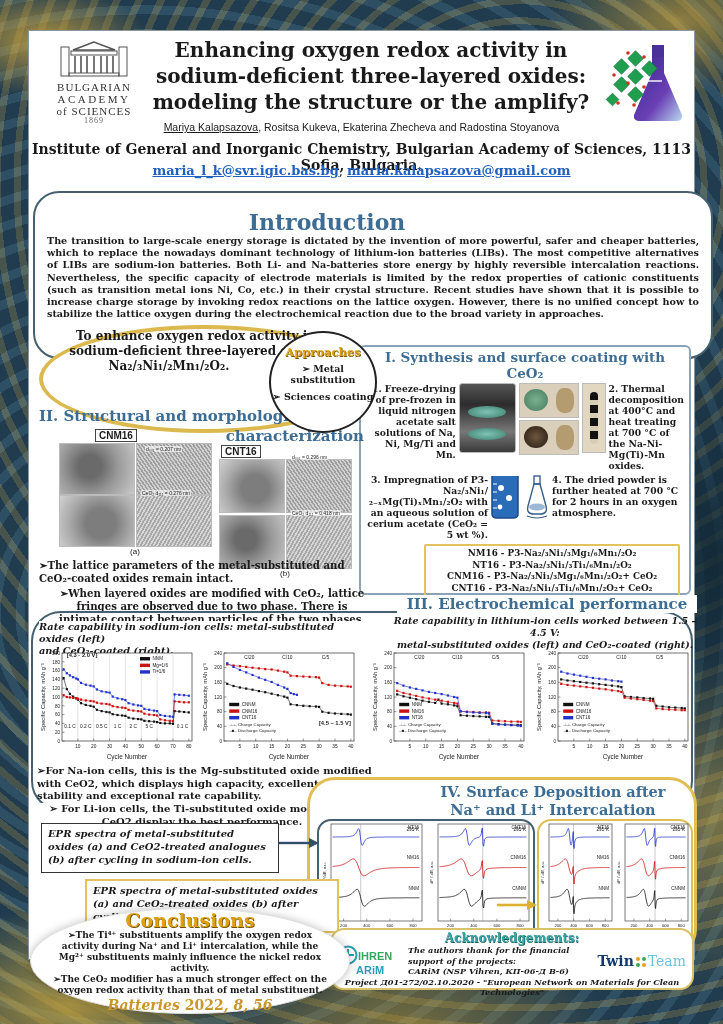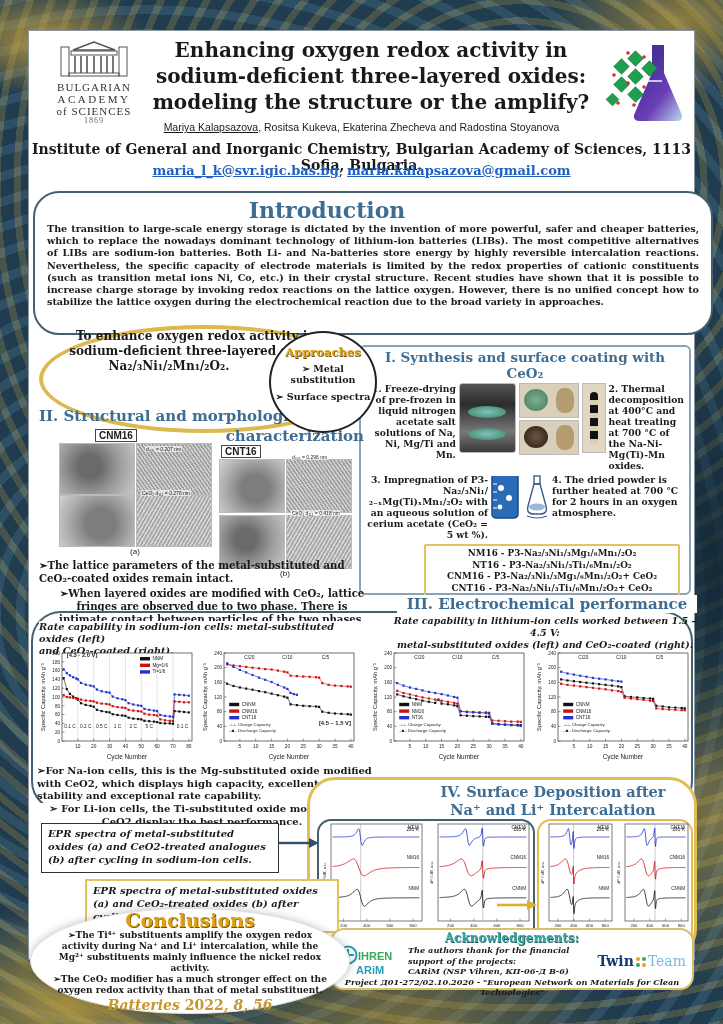--- a/index.html
+++ b/index.html
@@ -105,34 +105,34 @@
     <div class="abs" style="left:60px;top:90px;width:545px;text-align:center;font-size:10.5px;font-family:'Liberation Sans',sans-serif;">
       <span style="text-decoration:underline;">Mariya Kalapsazova</span><span>, Rositsa Kukeva, Ekaterina Zhecheva and Radostina Stoyanova</span>
     </div>
 
     <div class="abs btxt" style="left:0;top:110px;width:100%;text-align:center;font-size:14px;">Institute of General and Inorganic Chemistry, Bulgarian Academy of Sciences, 1113 Sofia, Bulgaria.</div>
 
     <div class="abs" style="left:0;top:132px;width:100%;text-align:center;font-size:13px;">
       <a class="email" href="#">maria_l_k@svr.igic.bas.bg</a><span>, </span><a class="email" href="#">maria.kalapsazova@gmail.com</a>
     </div>
 
-    <div class="abs" style="left:4px;top:160px;width:652px;height:132px;border:2px solid #45616f;border-radius:26px;padding:4px 12px;background:#fff;">
+    <div class="abs" style="left:4px;top:160px;width:652px;height:132px;border:2px solid #45616f;border-radius:26px;padding:16px 12px;background:#fff;">
       <div class="sec-title" style="margin-left:180px;width:200px;text-align:center;font-size:22px;">Introduction</div>
       <div class="jtext" style="font-size:9.6px;line-height:1.27;">The transition to large-scale energy storage is dictated by the invention of more powerful, safer and cheaper batteries, which to replace the nowadays dominant technology of lithium-ion batteries (LIBs). The most competitive alternatives of LIBs are sodium-ion batteries. Both Li- and Na-batteries store energy by highly reversible intercalation reactions. Nevertheless, the specific capacity of electrode materials is limited by the redox properties of cationic constituents (such as transition metal ions Ni, Co, etc.) in their crystal structure. Recent studies have shown that it is possible to increase charge storage by invoking redox reactions on the lattice oxygen. However, there is no unified concept how to stabilize the lattice oxygen during the electrochemical reaction due to the broad variety in approaches.</div>
     </div>
 
     <div class="abs" style="left:10px;top:294px;width:322px;height:100px;border:4px solid #dcb94e;border-radius:50%;background:#fff;text-align:center;">
       <div class="btxt" style="font-size:12px;line-height:1.25;padding:0 34px 0 18px;">To enhance oxygen redox activity in sodium-deficient three-layered oxides</div>
       <div class="btxt" style="font-size:12px;margin-right:70px;">Na₂/₃Ni₁/₂Mn₁/₂O₂.</div>
     </div>
 
     <div class="abs" style="left:240px;top:300px;width:108px;height:102px;border:2.5px solid #222;border-radius:50%;background:#fff;z-index:3;text-align:center;padding-top:12px;box-sizing:border-box;">
       <div class="gold-title" style="font-size:11.5px;">Approaches</div>
       <div class="btxt" style="font-size:9.5px;margin-top:4px;">➢ Metal substitution</div>
-      <div class="btxt" style="font-size:9.5px;margin-top:6px;">➢ Surface spectra</div>
+      <div class="btxt" style="font-size:9.5px;margin-top:6px;">➢ Sciences coating</div>
     </div>
 
     <div class="abs" style="left:330px;top:314px;width:332px;height:250px;border:2px solid #8aa3b8;border-radius:6px;background:#fff;padding:2px 5px;box-sizing:border-box;">
       <div class="sec-title" style="text-align:center;font-size:13.5px;">I. Synthesis and surface coating with CeO₂</div>
       <div style="display:flex;gap:3px;margin-top:2px;">
         <div class="btxt" style="width:92px;font-size:9.2px;text-align:right;line-height:1.2;"><span>1.</span><span> Freeze-drying of pre-frozen in liquid nitrogen acetate salt solutions of Na, Ni, Mg/Ti and Mn.</span></div>
         <div class="photo temdark" style="width:56px;height:68px;border-radius:3px;background:linear-gradient(#555,#2c2c2c 30%,#777 70%,#3a3a3a);position:relative;">
           <div style="position:absolute;left:8px;top:22px;width:38px;height:12px;border-radius:50%;background:radial-gradient(#7ec4b4,#3e7d6e);"></div>
           <div style="position:absolute;left:8px;top:44px;width:38px;height:12px;border-radius:50%;background:radial-gradient(#7ec4b4,#3e7d6e);"></div>
         </div>

